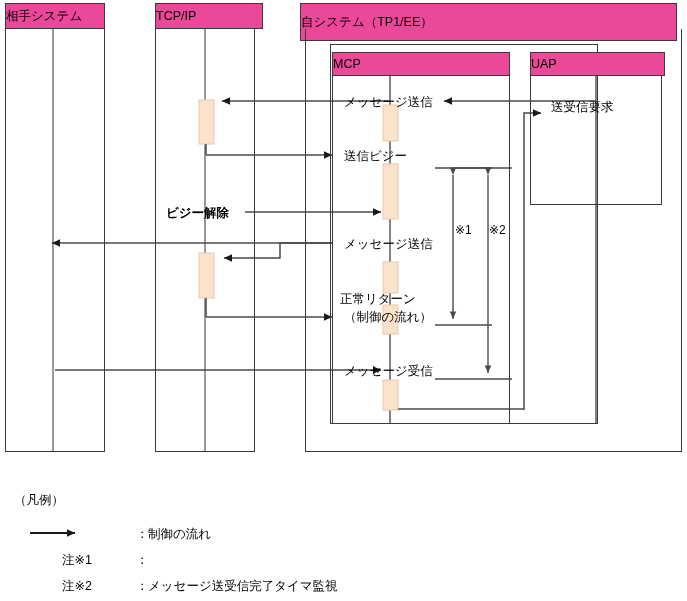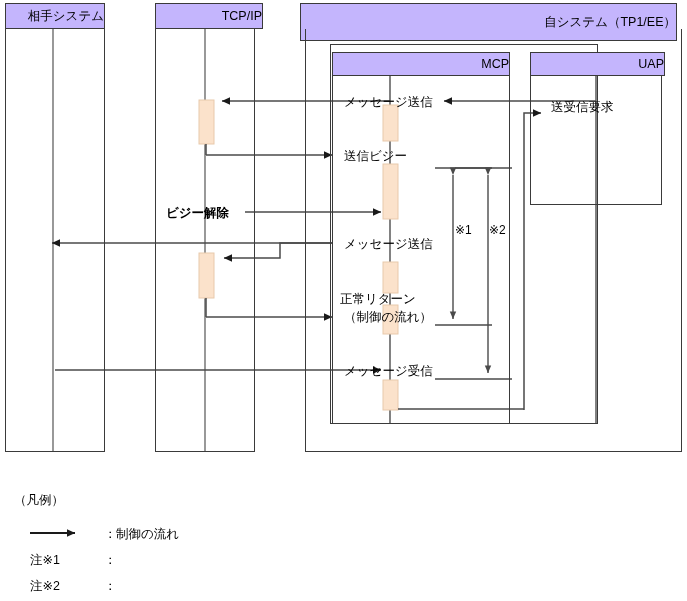--- a/index.html
+++ b/index.html
@@ -4,32 +4,32 @@
 <style>
   html,body{margin:0;padding:0;background:#ffffff;}
   body{
     width:687px;height:601px;position:relative;overflow:hidden;
     font-family:"Liberation Sans","DejaVu Sans",sans-serif;
     color:#000;
   }
   #canvas{position:absolute;left:0;top:0;width:687px;height:601px;}
   .lbl{position:absolute;white-space:nowrap;font-size:12.5px;line-height:1.35;color:#000;}
   .boxhdr{
-    position:absolute;display:flex;align-items:center;justify-content:flex-end;
-    background:#c4b5fd;border:1.4px solid #3a3a3a;box-sizing:border-box;
+    position:absolute;display:flex;align-items:center;justify-content:flex-start;
+    background:#ec4899;border:1.4px solid #3a3a3a;box-sizing:border-box;
     font-size:12.5px;white-space:nowrap;
   }
   .boxbody{
     position:absolute;background:transparent;border:1.4px solid #3a3a3a;
     border-top:none;box-sizing:border-box;
   }
   .plainbox{position:absolute;border:1.4px solid #3a3a3a;box-sizing:border-box;background:transparent;}
   .legend-title{position:absolute;font-size:12.5px;white-space:nowrap;}
   .legend-row{position:absolute;font-size:12.5px;white-space:nowrap;display:flex;align-items:center;}
-  .legend-key{display:inline-block;width:74px;}
+  .legend-key{display:inline-block;width:74px;margin-left:32px;}
   .legend-colon{display:inline-block;width:12px;}
 </style>
 </head>
 <body>
 
 <svg id="canvas" xmlns="http://www.w3.org/2000/svg" viewBox="0 0 687 601">
 
   <defs>
     <marker id="ahR" markerWidth="9" markerHeight="9" refX="8.4" refY="4.5" orient="auto" markerUnits="userSpaceOnUse">
       <path d="M0,0.6 L8.6,4.5 L0,8.4 Z" fill="#1a1a1a"></path>
@@ -164,13 +164,14 @@
 </div>
 
 <div class="legend-row" style="left:30px;top:552px;">
   <span class="legend-key">注※1</span>
   <span class="legend-colon">：</span>
 </div>
 
 <div class="legend-row" style="left:30px;top:578px;">
   <span class="legend-key">注※2</span>
   <span class="legend-colon">：</span>
+  <span>メッセージ送受信完了タイマ監視</span>
 </div>
 
 </body></html>

